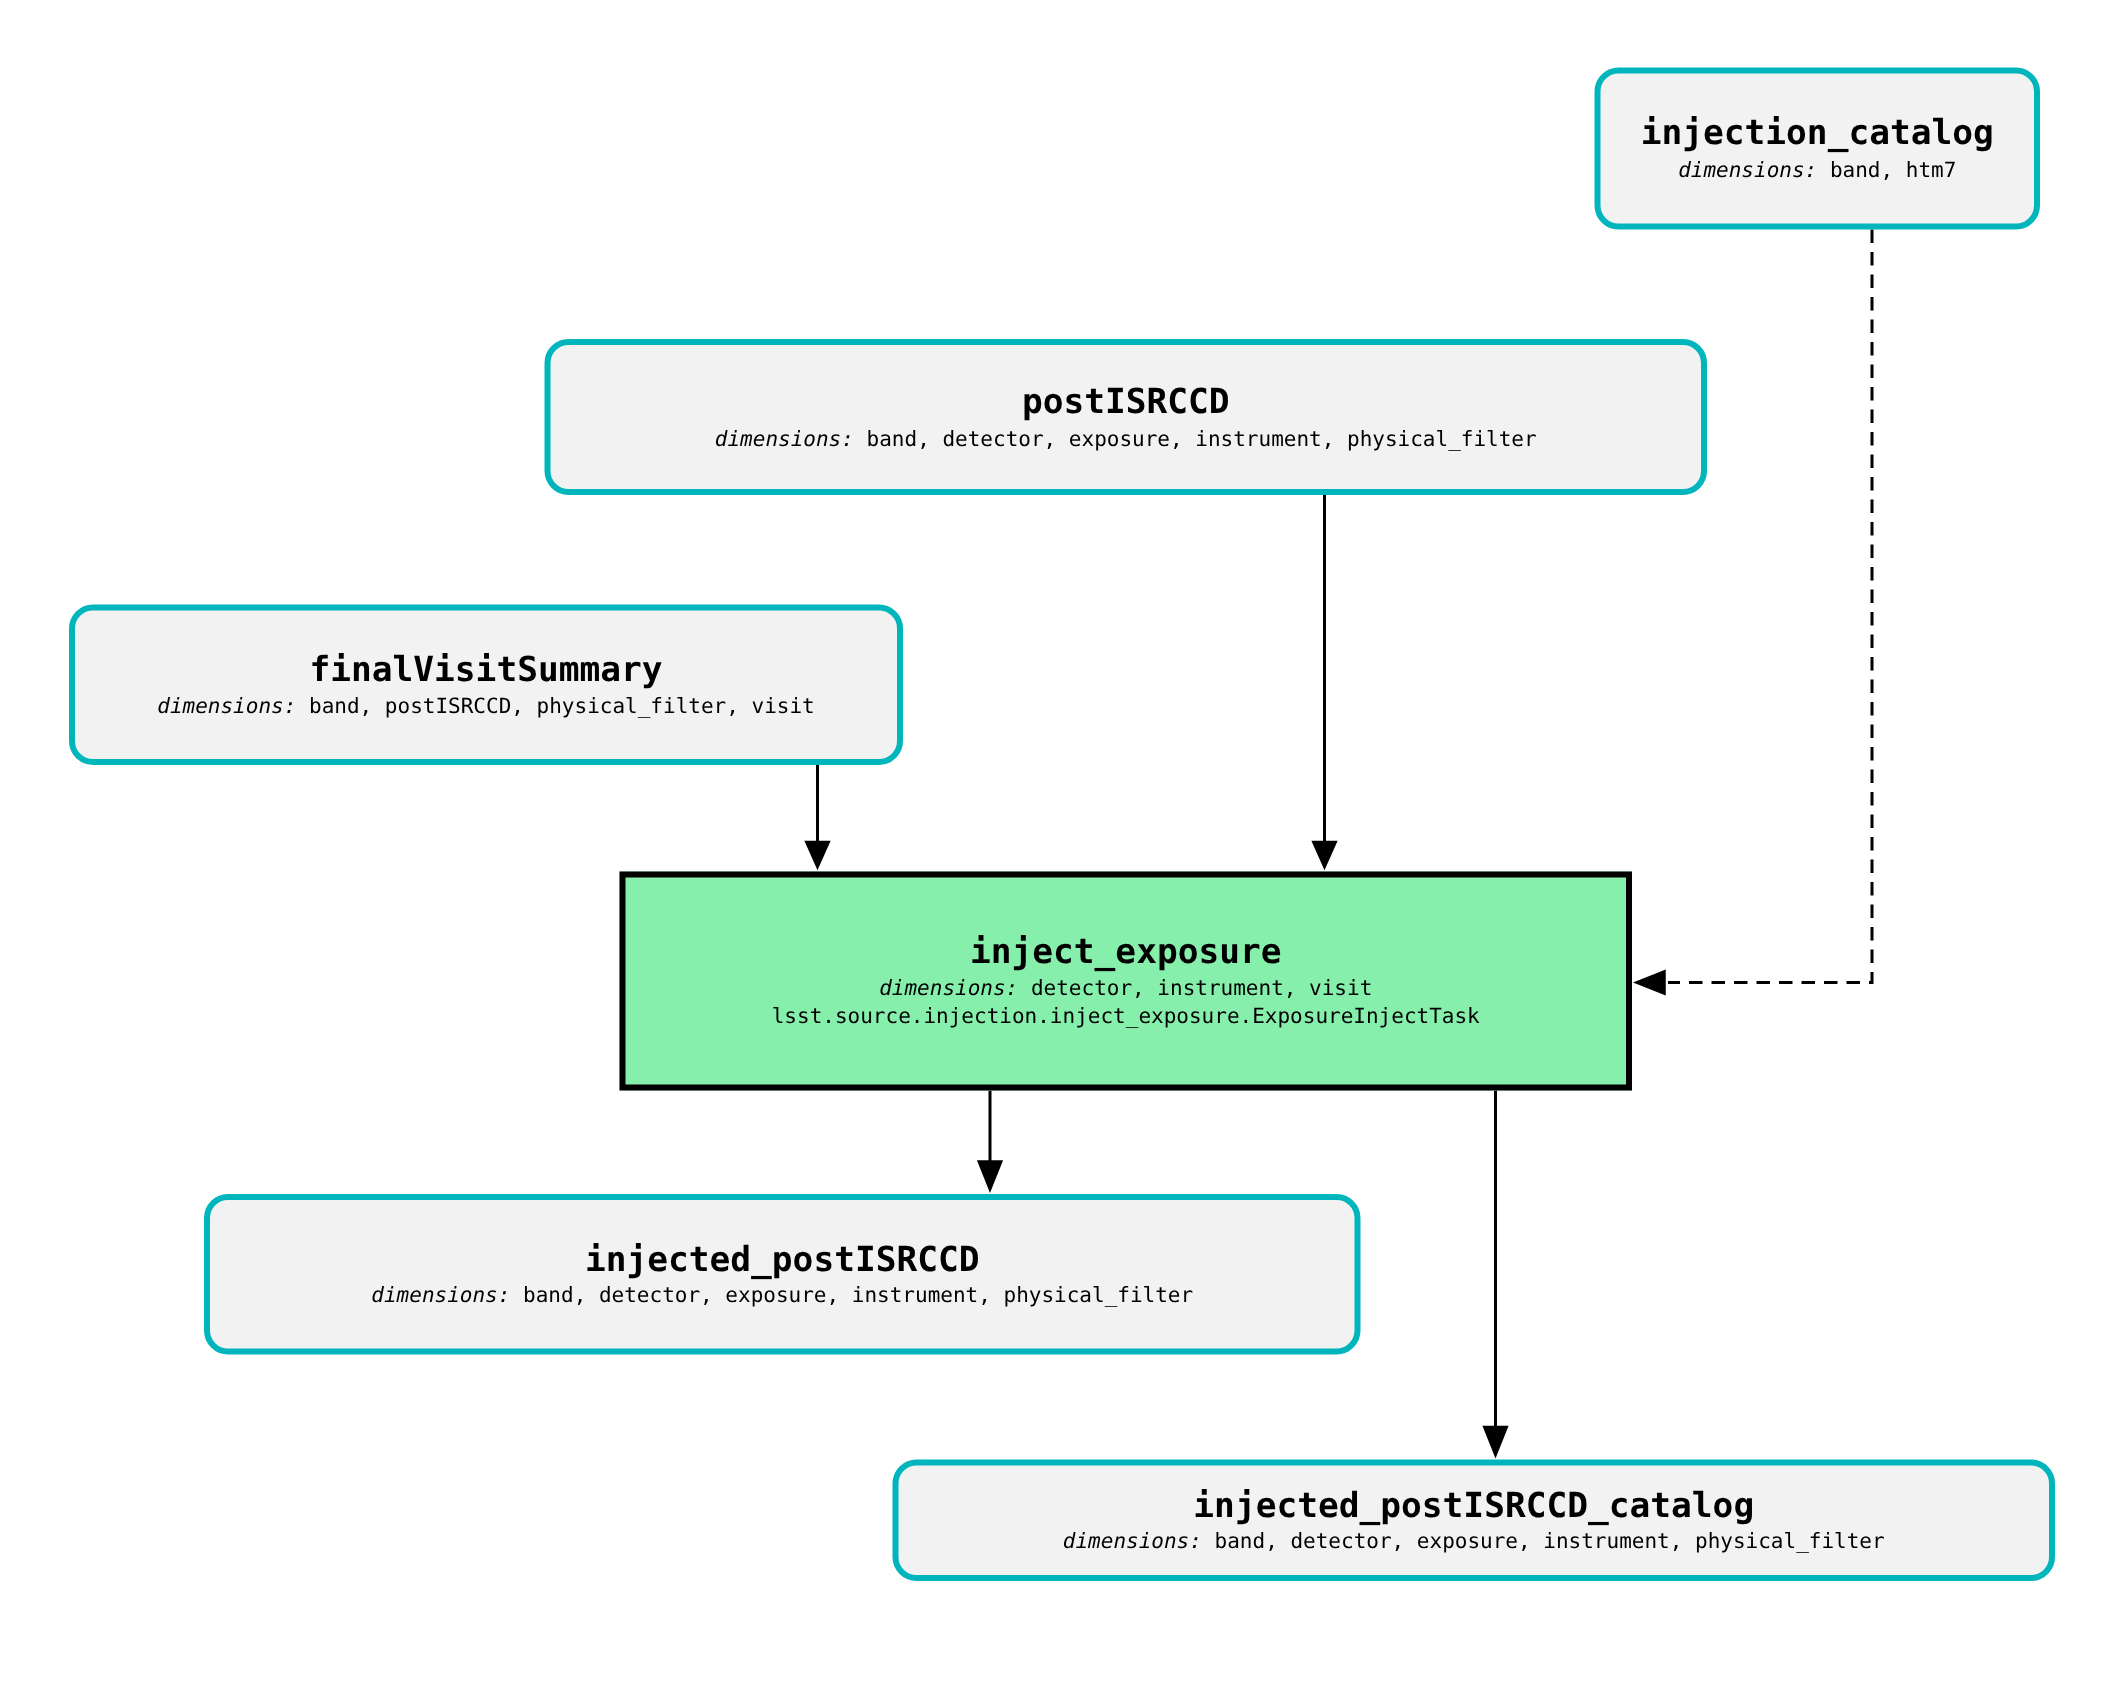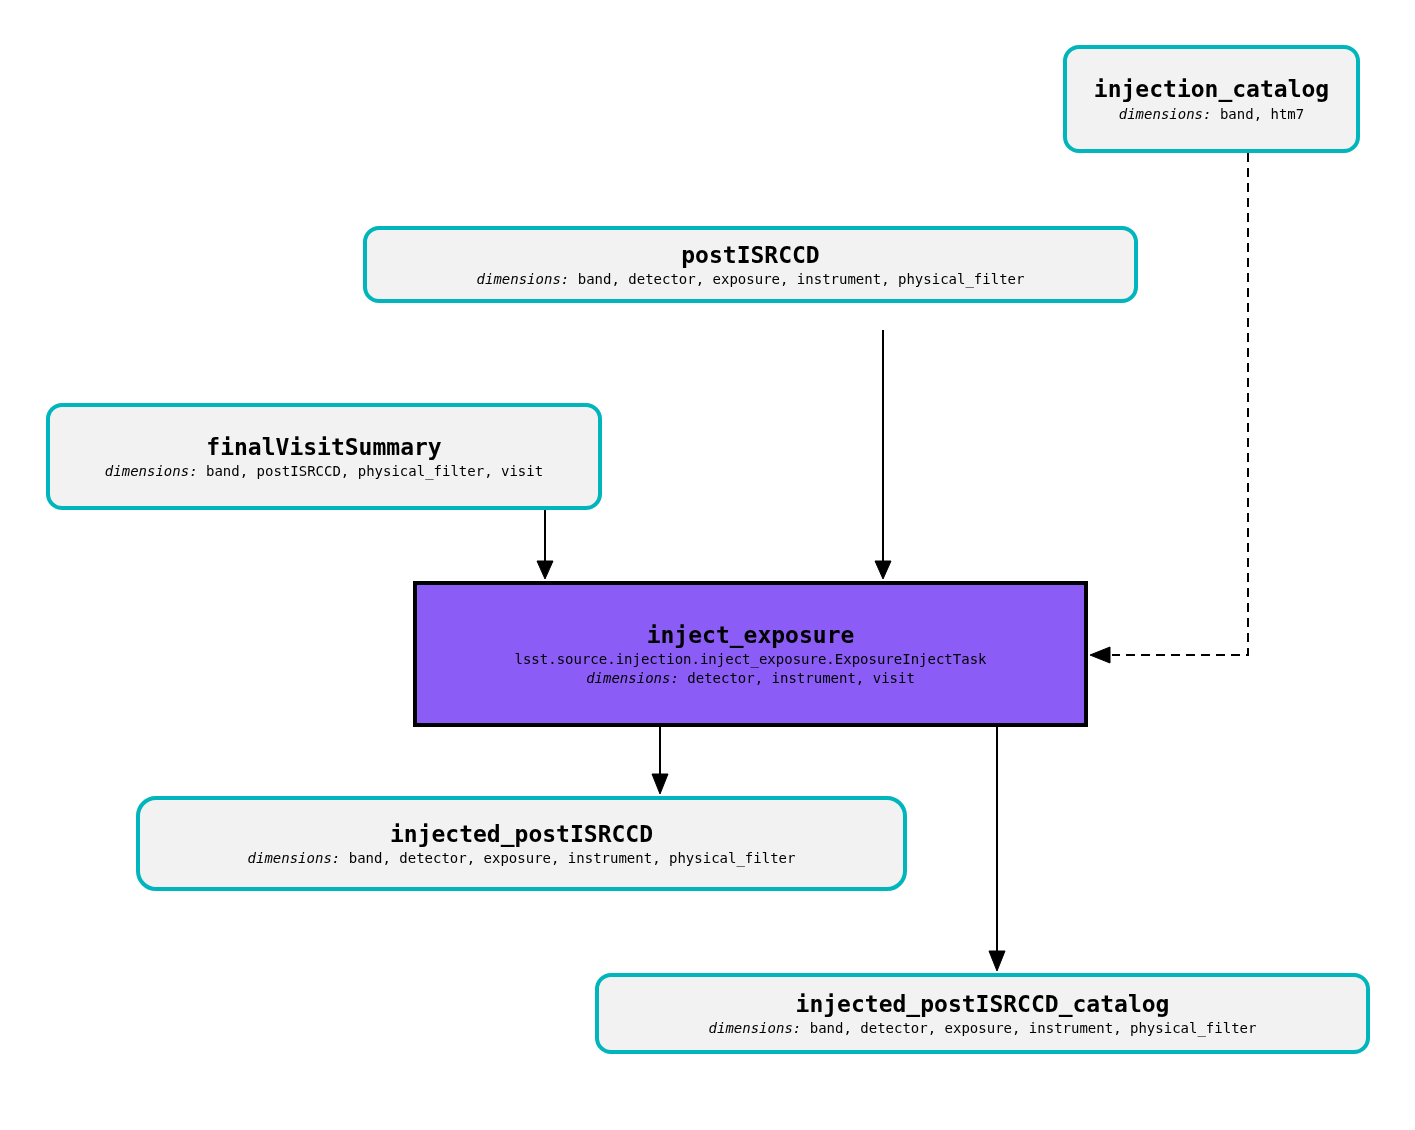--- a/index.html
+++ b/index.html
@@ -41,21 +41,21 @@
     align-items: center;
     gap: 3px;
     text-align: center;
   }
   .node.dataset {
     background: #f2f2f2;
     border: 4px solid #00b5bc;
     border-radius: 16px;
   }
   .node.task {
-    background: #8b5cf6;
+    background: #86efac;
     border: 4px solid #000000;
     border-radius: 0;
   }
   .node-title {
     font-size: 23px;
     font-weight: bold;
     line-height: 1.15;
     white-space: nowrap;
   }
   .node-sub {
@@ -96,46 +96,46 @@
   </svg>
 
   <div class="node dataset" style="left:1063px; top:45px; width:297px; height:108px;">
     <div class="node-title">injection_catalog</div>
     <div class="node-sub">
       <span class="dims-label">dimensions:</span>
       <span class="dims-value">band, htm7</span>
     </div>
   </div>
 
-  <div class="node dataset" style="left:363px; top:226px; width:775px; height:77px;">
+  <div class="node dataset" style="left:363px; top:226px; width:775px; height:104px;">
     <div class="node-title">postISRCCD</div>
     <div class="node-sub">
       <span class="dims-label">dimensions:</span>
       <span class="dims-value">band, detector, exposure, instrument, physical_filter</span>
     </div>
   </div>
 
   <div class="node dataset" style="left:46px; top:403px; width:556px; height:107px;">
     <div class="node-title">finalVisitSummary</div>
     <div class="node-sub">
       <span class="dims-label">dimensions:</span>
       <span class="dims-value">band, postISRCCD, physical_filter, visit</span>
     </div>
   </div>
 
   <div class="node task" style="left:413px; top:581px; width:675px; height:146px;">
     <div class="node-title">inject_exposure</div>
-    <div class="node-sub">lsst.source.injection.inject_exposure.ExposureInjectTask</div>
     <div class="node-sub">
       <span class="dims-label">dimensions:</span>
       <span class="dims-value">detector, instrument, visit</span>
     </div>
+    <div class="node-sub">lsst.source.injection.inject_exposure.ExposureInjectTask</div>
   </div>
 
-  <div class="node dataset" style="left:136px; top:796px; width:771px; height:95px;border-radius:20px;">
+  <div class="node dataset" style="left:136px; top:796px; width:771px; height:107px;">
     <div class="node-title">injected_postISRCCD</div>
     <div class="node-sub">
       <span class="dims-label">dimensions:</span>
       <span class="dims-value">band, detector, exposure, instrument, physical_filter</span>
     </div>
   </div>
 
   <div class="node dataset" style="left:595px; top:973px; width:775px; height:81px;">
     <div class="node-title">injected_postISRCCD_catalog</div>
     <div class="node-sub">

